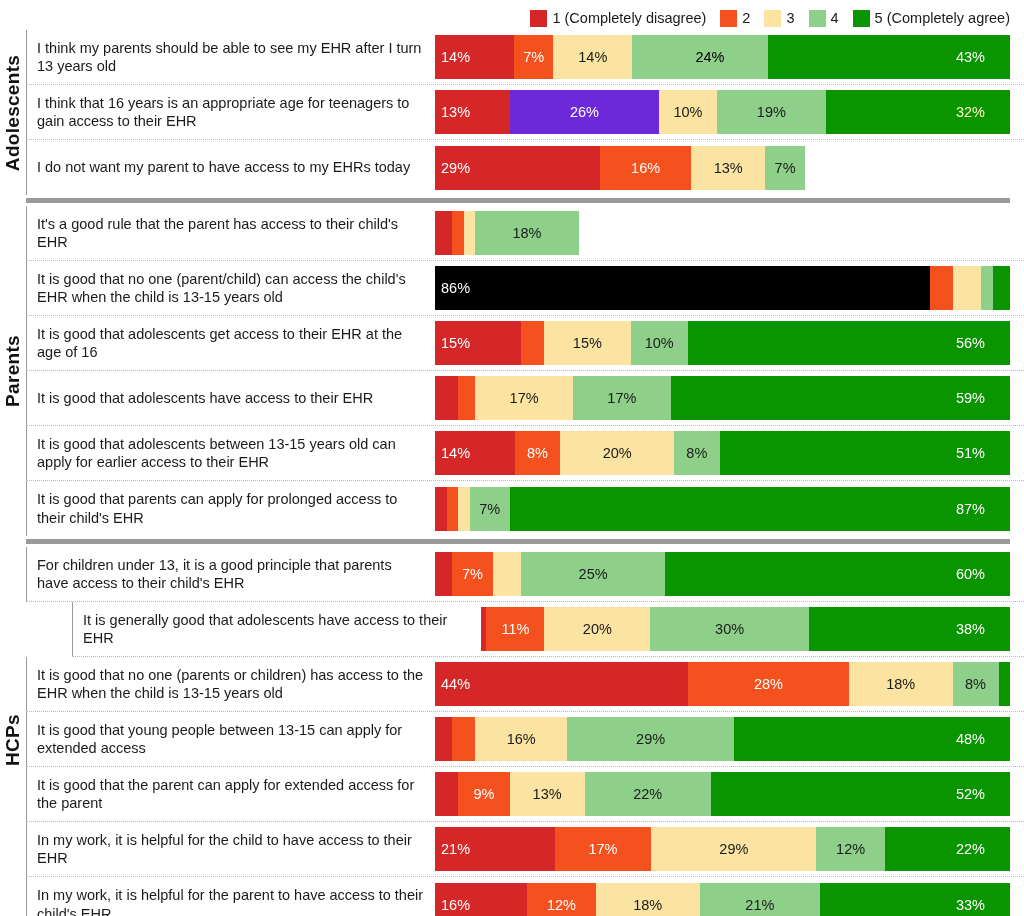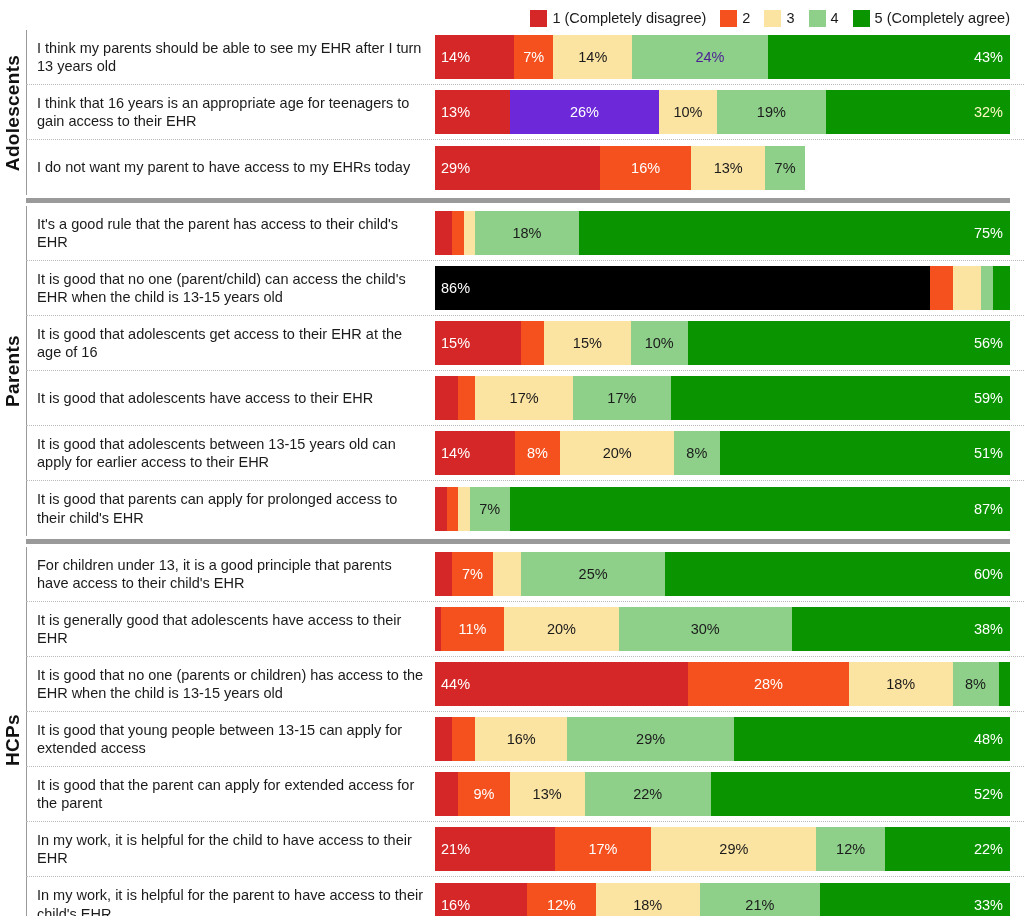--- a/index.html
+++ b/index.html
@@ -119,21 +119,21 @@
     overflow: hidden;
     white-space: nowrap;
     box-sizing: border-box;
   }
   .seg.lbl-left {
     justify-content: flex-start;
     padding-left: 6px;
   }
   .seg.lbl-right {
     justify-content: flex-end;
-    padding-right: 7px;
+    padding-right: 25px;
   }
 
   .group-divider {
     height: 5px;
     background: #9a9a9a;
     margin: 3px 14px 3px 26px;
   }
 </style>
 </head>
 <body>
@@ -169,21 +169,21 @@
           <div class="group-label">Adolescents</div>
         </div>
         <div class="rows-cell">
           <div class="row" style="height: 55px;">
             <div class="row-label">I think my parents should be able to see my EHR after I turn 13 years old</div>
             <div class="bar-wrap">
               <div class="bar">
                 <div class="seg lbl-left" style="flex: 0 0 13.7255%; background: rgb(214, 39, 40); color: rgb(255, 255, 255);">14%</div>
                 <div class="seg" style="flex: 0 0 6.86275%; background: rgb(244, 81, 30); color: rgb(255, 255, 255);">7%</div>
                 <div class="seg" style="flex: 0 0 13.7255%; background: rgb(251, 227, 162); color: rgb(27, 27, 27);">14%</div>
-                <div class="seg" style="flex: 0 0 23.5294%; background: rgb(142, 208, 138); color: #4c1d95; padding-left: 20px;">24%</div>
+                <div class="seg" style="flex: 0 0 23.5294%; background: rgb(142, 208, 138); color: #000000; padding-left: 20px;">24%</div>
                 <div class="seg lbl-right" style="flex: 0 0 42.1569%; background: rgb(10, 148, 0); color: rgb(255, 255, 255);">43%</div>
               </div>
             </div>
           </div>
           <div class="row" style="height: 55px;">
             <div class="row-label">I think that 16 years is an appropriate age for teenagers to gain access to their EHR</div>
             <div class="bar-wrap">
               <div class="bar">
                 <div class="seg lbl-left" style="flex: 0 0 13%; background: rgb(214, 39, 40); color: rgb(255, 255, 255);">13%</div>
                 <div class="seg" style="flex: 0 0 26%; background: #6d28d9; color: rgb(255, 255, 255);">26%</div>
@@ -213,21 +213,20 @@
         </div>
         <div class="rows-cell">
           <div class="row" style="height: 55px;">
             <div class="row-label">It's a good rule that the parent has access to their child's EHR</div>
             <div class="bar-wrap">
               <div class="bar">
                 <div class="seg" style="flex: 0 0 3%; background: rgb(214, 39, 40); color: rgb(255, 255, 255);"></div>
                 <div class="seg" style="flex: 0 0 2%; background: rgb(244, 81, 30); color: rgb(255, 255, 255);"></div>
                 <div class="seg" style="flex: 0 0 2%; background: rgb(251, 227, 162); color: rgb(27, 27, 27);"></div>
                 <div class="seg" style="flex: 0 0 18%; background: rgb(142, 208, 138); color: rgb(27, 27, 27);">18%</div>
-                <div class="seg lbl-right" style="flex: 0 0 75%; background: rgb(10, 148, 0); color: rgb(255, 255, 255);">75%</div>
               </div>
             </div>
           </div>
           <div class="row" style="height: 55px;">
             <div class="row-label">It is good that no one (parent/child) can access the child's EHR when the child is 13-15 years old</div>
             <div class="bar-wrap">
               <div class="bar">
                 <div class="seg lbl-left" style="flex: 0 0 86%; background: #000000; color: rgb(255, 255, 255);">86%</div>
                 <div class="seg" style="flex: 0 0 4%; background: rgb(244, 81, 30); color: rgb(255, 255, 255);"></div>
                 <div class="seg" style="flex: 0 0 5%; background: rgb(251, 227, 162); color: rgb(27, 27, 27);"></div>
@@ -297,21 +296,21 @@
             <div class="bar-wrap">
               <div class="bar">
                 <div class="seg" style="flex: 0 0 3%; background: rgb(214, 39, 40); color: rgb(255, 255, 255);"></div>
                 <div class="seg" style="flex: 0 0 7%; background: rgb(244, 81, 30); color: rgb(255, 255, 255);">7%</div>
                 <div class="seg" style="flex: 0 0 5%; background: rgb(251, 227, 162); color: rgb(27, 27, 27);"></div>
                 <div class="seg" style="flex: 0 0 25%; background: rgb(142, 208, 138); color: rgb(27, 27, 27);">25%</div>
                 <div class="seg lbl-right" style="flex: 0 0 60%; background: rgb(10, 148, 0); color: rgb(255, 255, 255);">60%</div>
               </div>
             </div>
           </div>
-          <div class="row" style="height: 55px;">
+          <div class="row" style="height: 55px; margin-left: 46px;">
             <div class="row-label">It is generally good that adolescents have access to their EHR</div>
             <div class="bar-wrap">
               <div class="bar">
                 <div class="seg" style="flex: 0 0 1%; background: rgb(214, 39, 40); color: rgb(255, 255, 255);"></div>
                 <div class="seg" style="flex: 0 0 11%; background: rgb(244, 81, 30); color: rgb(255, 255, 255);">11%</div>
                 <div class="seg" style="flex: 0 0 20%; background: rgb(251, 227, 162); color: rgb(27, 27, 27);">20%</div>
                 <div class="seg" style="flex: 0 0 30%; background: rgb(142, 208, 138); color: rgb(27, 27, 27);">30%</div>
                 <div class="seg lbl-right" style="flex: 0 0 38%; background: rgb(10, 148, 0); color: rgb(255, 255, 255);">38%</div>
               </div>
             </div>

